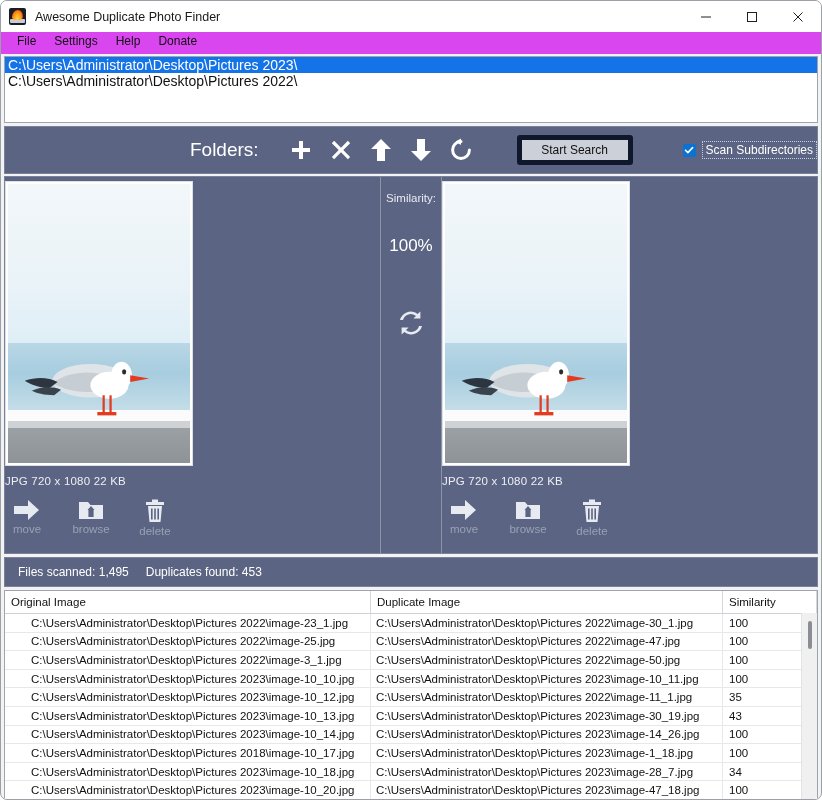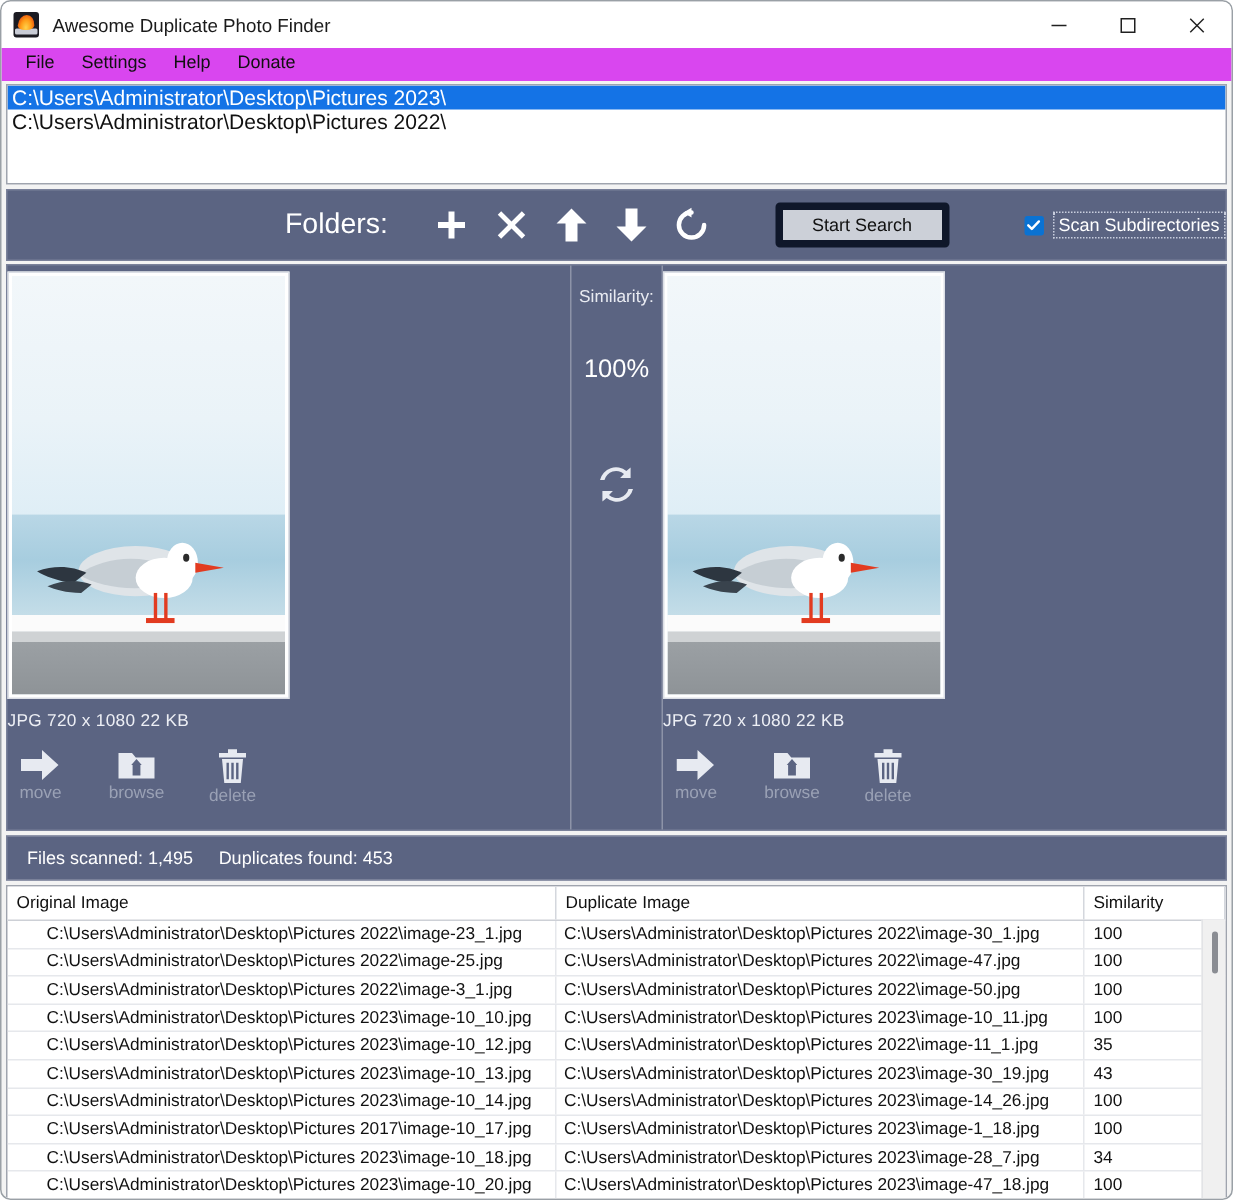--- a/index.html
+++ b/index.html
@@ -637,21 +637,21 @@
         <div class="td c-orig">C:\Users\Administrator\Desktop\Pictures 2023\image-10_13.jpg</div>
         <div class="td c-dup">C:\Users\Administrator\Desktop\Pictures 2023\image-30_19.jpg</div>
         <div class="td c-sim">43</div>
       </div>
       <div class="trow">
         <div class="td c-orig">C:\Users\Administrator\Desktop\Pictures 2023\image-10_14.jpg</div>
         <div class="td c-dup">C:\Users\Administrator\Desktop\Pictures 2023\image-14_26.jpg</div>
         <div class="td c-sim">100</div>
       </div>
       <div class="trow">
-        <div class="td c-orig">C:\Users\Administrator\Desktop\Pictures 2017\image-10_17.jpg</div>
+        <div class="td c-orig">C:\Users\Administrator\Desktop\Pictures 2018\image-10_17.jpg</div>
         <div class="td c-dup">C:\Users\Administrator\Desktop\Pictures 2023\image-1_18.jpg</div>
         <div class="td c-sim">100</div>
       </div>
       <div class="trow">
         <div class="td c-orig">C:\Users\Administrator\Desktop\Pictures 2023\image-10_18.jpg</div>
         <div class="td c-dup">C:\Users\Administrator\Desktop\Pictures 2023\image-28_7.jpg</div>
         <div class="td c-sim">34</div>
       </div>
       <div class="trow">
         <div class="td c-orig">C:\Users\Administrator\Desktop\Pictures 2023\image-10_20.jpg</div>

